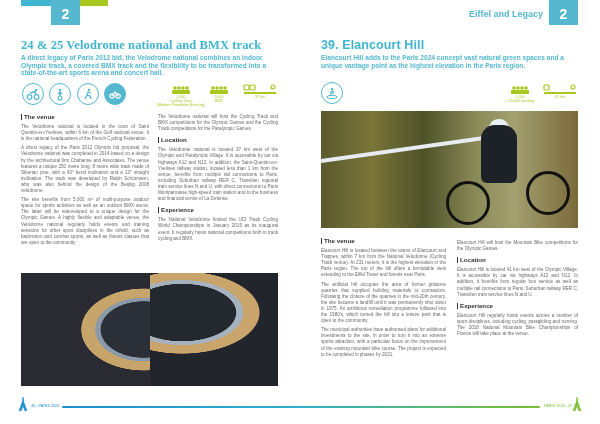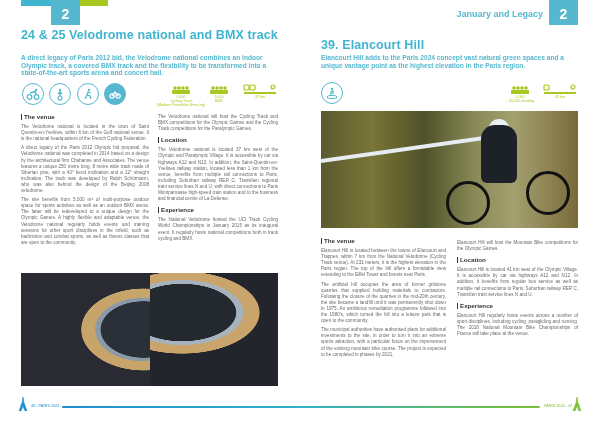--- a/index.html
+++ b/index.html
@@ -41,24 +41,24 @@
   .footer-line { position: absolute; left: 62px; top: 406px; width: 478px; height: 2px; background: linear-gradient(90deg, #1e8ed0, #2fb1c8 50%, #7cc032); border-radius: 1px; }
   .footer-text { position: absolute; top: 404px; font-size: 3.8px; }
   .eiffel { position: absolute; top: 397px; width: 10px; height: 14px; }
 </style>
 </head>
 <body>
 
 <div class="hdr-bar-blue"></div>
 <div class="hdr-bar-lime"></div>
 <div class="hdr-num-left">2</div>
-<div class="hdr-section">January and  Legacy</div>
+<div class="hdr-section">Eiffel and  Legacy</div>
 <div class="hdr-num-right">2</div>
 
-<h1 class="title" style="left:21px; top:28px;">24 &amp; 25 Velodrome national and BMX track</h1>
+<h1 class="title" style="left:21px; top:38px;font-family:Liberation Serif, serif;">24 &amp; 25 Velodrome national and BMX track</h1>
 <div class="lead" style="left:21px; top:54px; width:262px;">A direct legacy of Paris 2012 bid, the Velodrome national combines an indoor Olympic track, a covered BMX track and the flexibility to be transformed into a state-of-the-art sports arena and concert hall.</div>
 
 <div class="icon-circle" style="left:22px; top:83px;">
   <svg viewBox="0 0 14 14">
       <circle cx="3.5" cy="10" r="2.3" fill="none" stroke="#55b8cf" stroke-width="1.2"></circle>
       <circle cx="10.5" cy="10" r="2.3" fill="none" stroke="#55b8cf" stroke-width="1.2"></circle>
       <path d="M4 6 L9 4.5 L10 7" stroke="#55b8cf" stroke-width="1.6" fill="none"></path>
       <circle cx="10" cy="3" r="1.2" fill="#55b8cf"></circle>
     </svg>
 </div>

